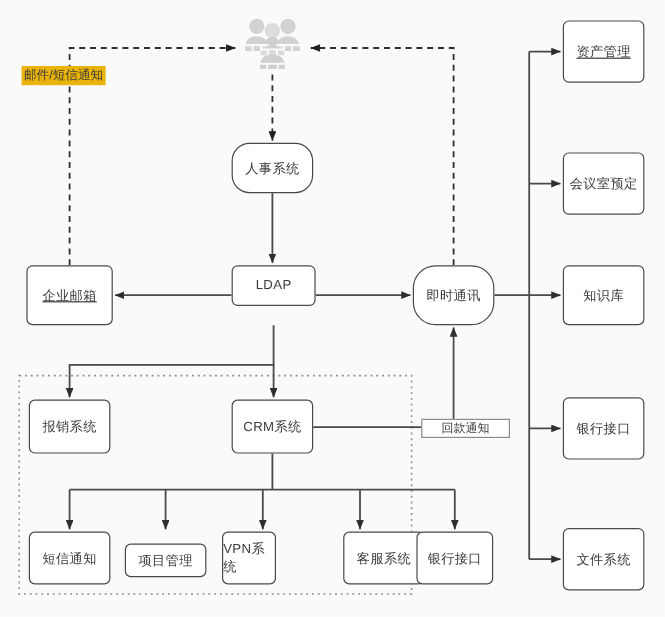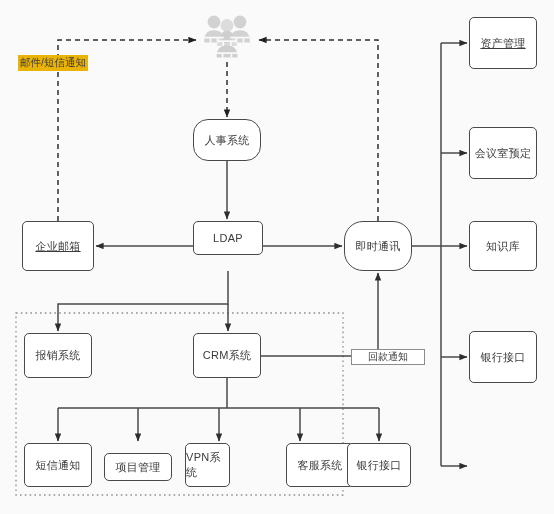--- a/index.html
+++ b/index.html
@@ -153,20 +153,23 @@
   </div>
 
   <div class="node" style="left:469px;top:221px;width:68px;height:50px;">
     <span>知识库</span>
   </div>
 
   <div class="node" style="left:469px;top:331px;width:68px;height:52px;">
     <span>银行接口</span>
   </div>
 
+  <div class="node" style="left:469px;top:440px;width:68px;height:52px;">
+    <span>文件系统</span>
+  </div>
 
   <div class="node" style="left:24px;top:333px;width:68px;height:45px;">
     <span>报销系统</span>
   </div>
 
   <div class="node" style="left:193px;top:333px;width:68px;height:45px;">
     <span>CRM系统</span>
   </div>
 
   <div class="node" style="left:24px;top:443px;width:68px;height:44px;">

